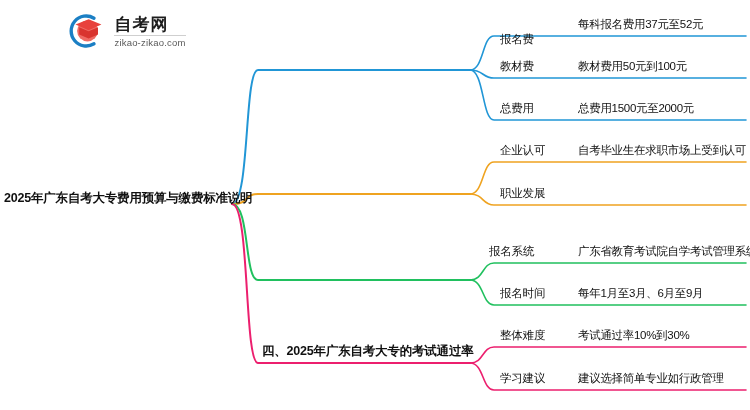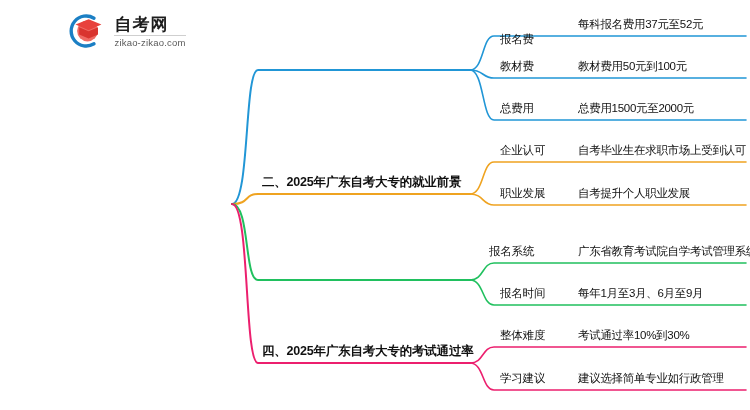--- a/index.html
+++ b/index.html
@@ -139,33 +139,32 @@
       <path d="M470 194 C 484 194, 482 162, 494 162 L 746 162" fill="none" stroke="#efa320" stroke-width="1.6" stroke-linecap="round"></path>
       <path d="M470 194 C 484 194, 482 205, 494 205 L 746 205" fill="none" stroke="#efa320" stroke-width="1.6" stroke-linecap="round"></path>
       <path d="M232 204 C 250 204, 244 280, 258 280 L 470 280" fill="none" stroke="#20c05e" stroke-width="2" stroke-linecap="round"></path>
       <path d="M470 280 C 484 280, 482 263, 494 263 L 746 263" fill="none" stroke="#20c05e" stroke-width="1.6" stroke-linecap="round"></path>
       <path d="M470 280 C 484 280, 482 305, 494 305 L 746 305" fill="none" stroke="#20c05e" stroke-width="1.6" stroke-linecap="round"></path>
       <path d="M232 204 C 250 204, 244 363, 258 363 L 470 363" fill="none" stroke="#ec1f6e" stroke-width="2" stroke-linecap="round"></path>
       <path d="M470 363 C 484 363, 482 347, 494 347 L 746 347" fill="none" stroke="#ec1f6e" stroke-width="1.6" stroke-linecap="round"></path>
       <path d="M470 363 C 484 363, 482 390, 494 390 L 746 390" fill="none" stroke="#ec1f6e" stroke-width="1.6" stroke-linecap="round"></path>
     </svg>
 
+  <div class="node" id="root">2025年广东自考大专费用预算与缴费标准说明</div>
 
   <div class="node l2key" style="left:500px; top:34px;">报名费</div>
   <div class="node l2val" style="left:578px; top:19px;">每科报名费用37元至52元</div>
   <div class="node l2key" style="left:500px; top:61px;">教材费</div>
   <div class="node l2val" style="left:578px; top:61px;text-align:center;">教材费用50元到100元</div>
   <div class="node l2key" style="left:500px; top:103px;">总费用</div>
   <div class="node l2val" style="left:578px; top:103px;">总费用1500元至2000元</div>
 
-  <div class="node l1" style="left:262px; top:176px;">二、2025年广东自考大专的就业前景</div>
   <div class="node l2key" style="left:500px; top:145px;">企业认可</div>
   <div class="node l2val" style="left:578px; top:145px;">自考毕业生在求职市场上受到认可</div>
   <div class="node l2key" style="left:500px; top:188px;">职业发展</div>
-  <div class="node l2val" style="left:578px; top:188px;">自考提升个人职业发展</div>
 
   <div class="node l2key" style="left:489px; top:246px;">报名系统</div>
   <div class="node l2val" style="left:578px; top:246px;">广东省教育考试院自学考试管理系统</div>
   <div class="node l2key" style="left:500px; top:288px;">报名时间</div>
   <div class="node l2val" style="left:578px; top:288px;">每年1月至3月、6月至9月</div>
 
   <div class="node l1" style="left:262px; top:345px;">四、2025年广东自考大专的考试通过率</div>
   <div class="node l2key" style="left:500px; top:330px;">整体难度</div>
   <div class="node l2val" style="left:578px; top:330px;">考试通过率10%到30%</div>
   <div class="node l2key" style="left:500px; top:373px;">学习建议</div>

